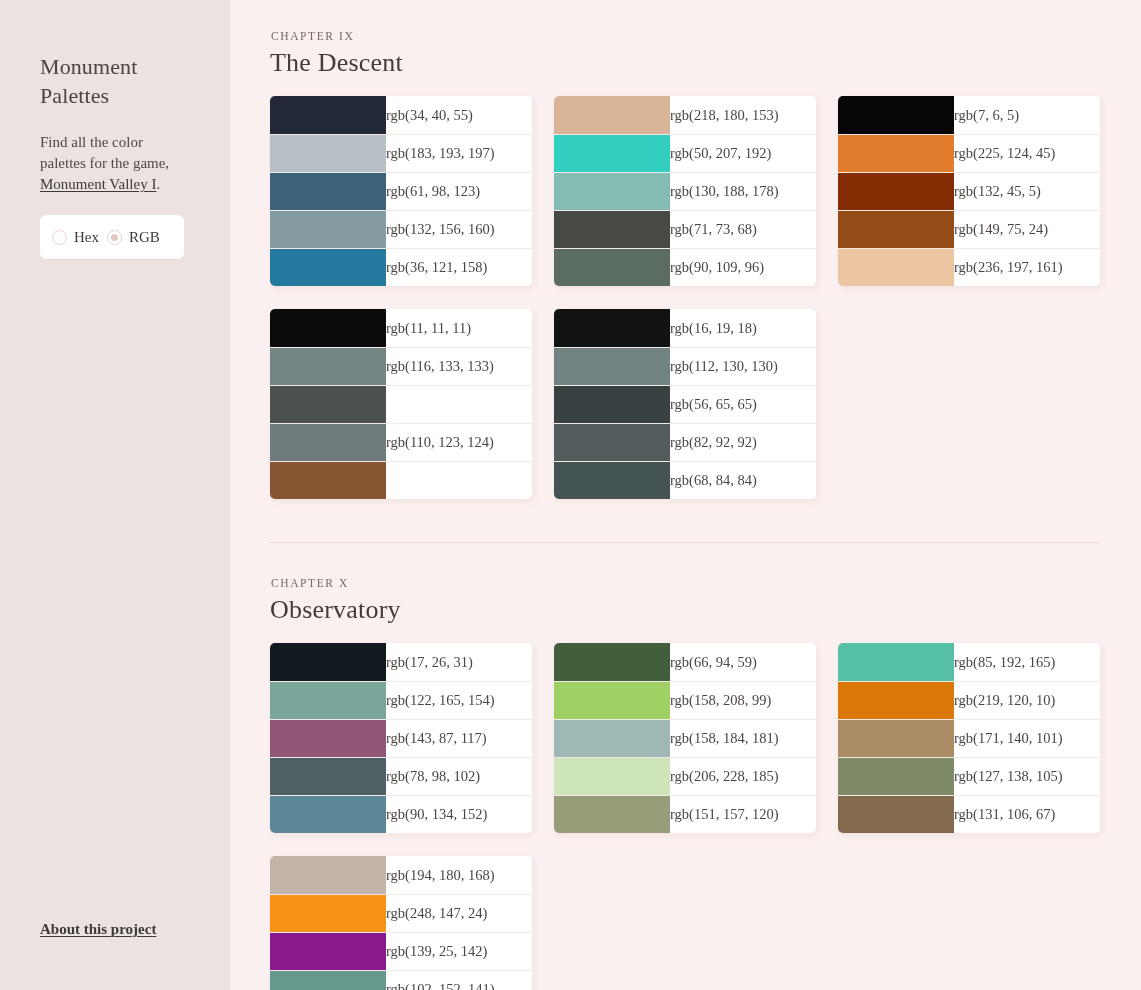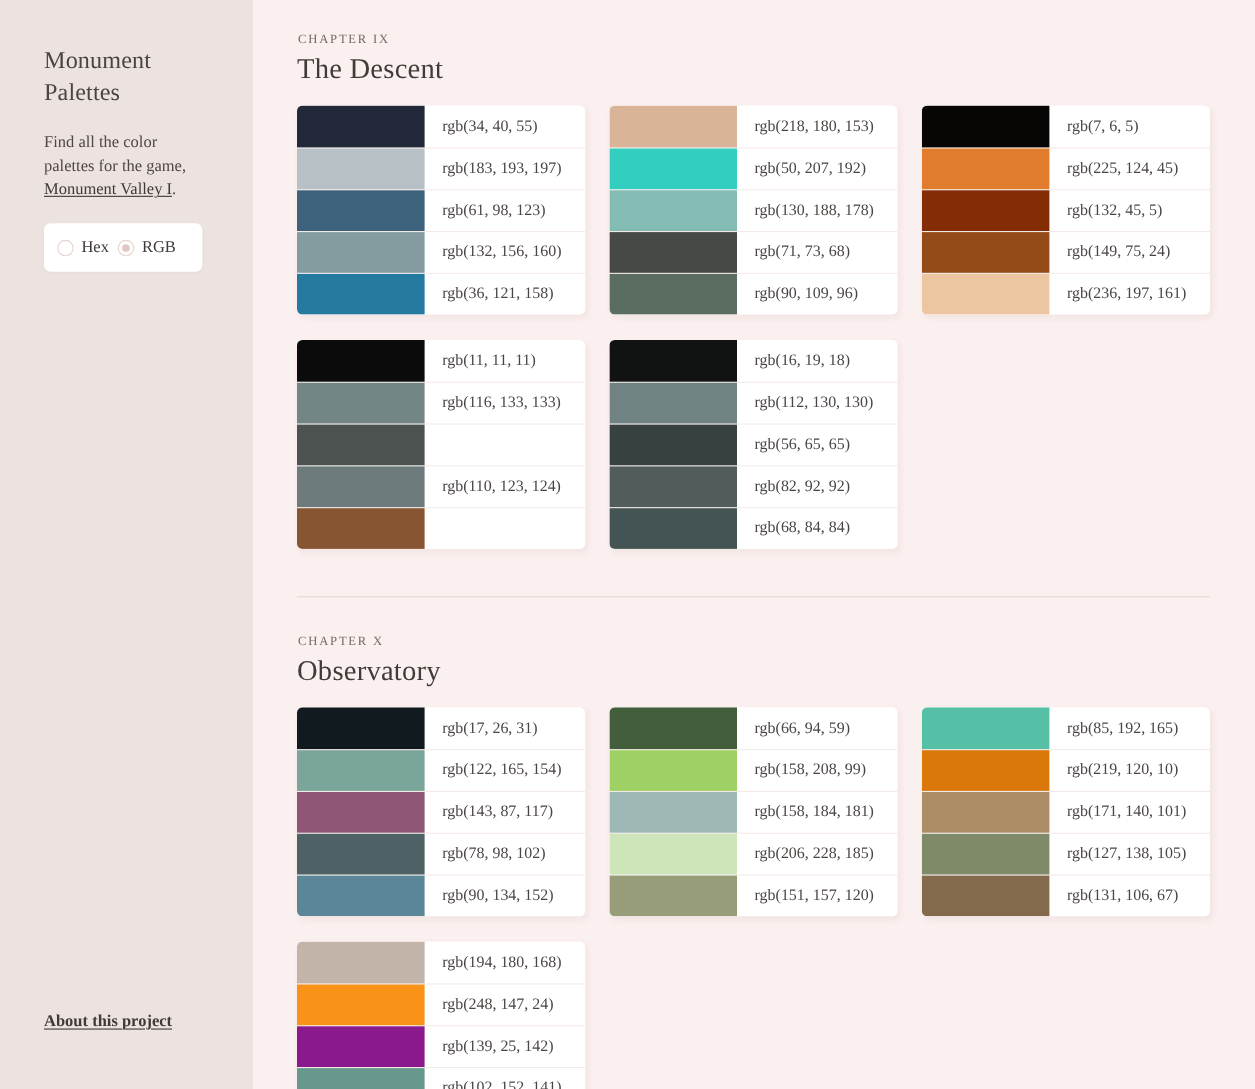--- a/index.html
+++ b/index.html
@@ -20,21 +20,21 @@
     flex: 0 0 230px;
     position: relative;
     padding: 40px 40px 0 40px;
   }
   .side-title {
     font-family: "Liberation Serif", serif;
     font-size: 22px;
     line-height: 29px;
     color: #4a4442;
     font-weight: 400;
-    margin: 0 0 22px 0;
+    margin: 12px 0 22px 0;
     letter-spacing: .1px;
     max-width: 140px;
   }
   .side-desc {
     font-family: "Liberation Serif", serif;
     font-size: 15px;
     line-height: 21px;
     color: #4f4745;
     margin: 0 0 20px 0;
     max-width: 152px;
@@ -141,21 +141,21 @@
   }
   .swatch-row:first-child { border-top: 0; }
   .swatch-chip {
     width: 116px;
     flex: 0 0 116px;
   }
   .swatch-value {
     flex: 1 1 auto;
     display: flex;
     align-items: center;
-    padding-left: 16px;
+    padding-left: 0;
     font-family: "Liberation Serif", serif;
     font-size: 14.5px;
     color: #4a4543;
     white-space: nowrap;
   }
 </style>
 </head>
 <body>
 
 <div class="page">

